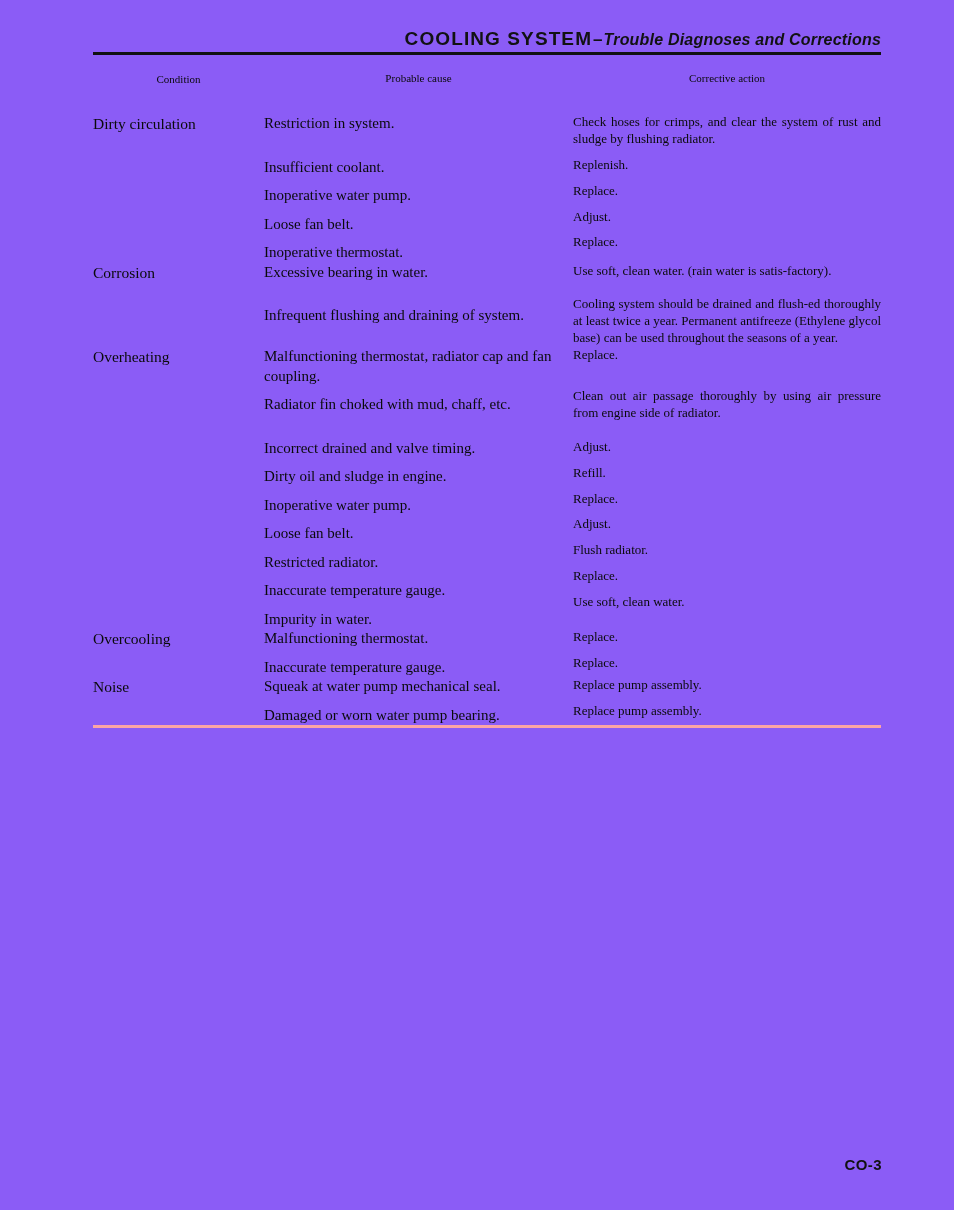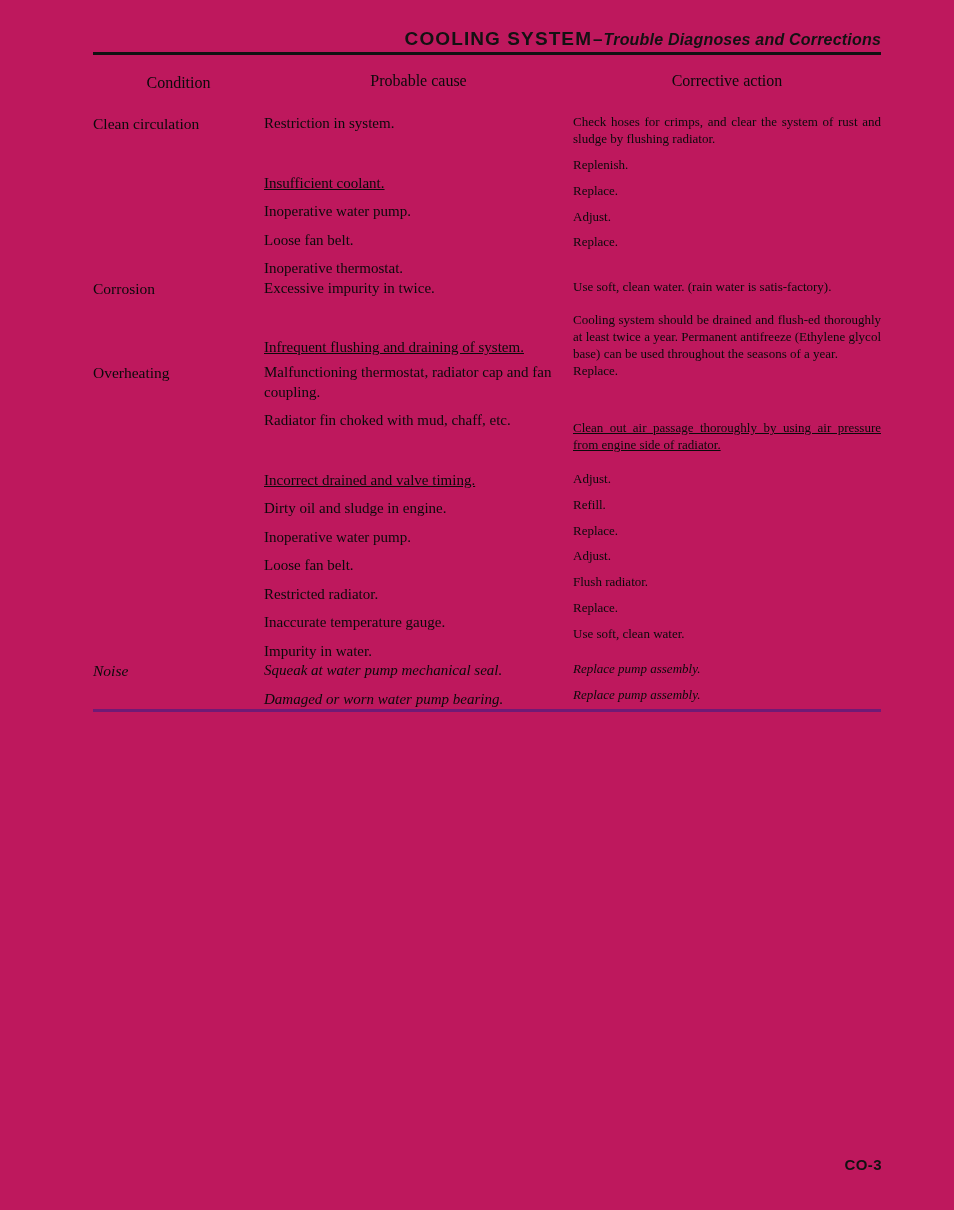--- a/index.html
+++ b/index.html
@@ -16,21 +16,21 @@
     color: #0a0a0a;
     overflow: hidden;
   }
 
   .page {
     position: absolute;
     left: 0;
     top: 0;
     width: 954px;
     height: 1210px;
-    background: #be185d;
+    background: #8b5cf6;
   }
 
   
   .running-head {
     position: absolute;
     left: 93px;
     top: 28px;
     width: 788px;
     text-align: right;
     white-space: nowrap;
@@ -94,34 +94,33 @@
     border-left: 1.6px solid #1a1a1a;
   }
 
   
   .head-row th {
     border-top: 3px solid #111111;
     border-bottom: 1.4px solid #1a1a1a;
     height: 42px;
     text-align: center;
     font-weight: normal;
-    font-size: 16px;
+    font-size: 11px;
     padding-top: 11px;
     box-sizing: border-box;
   }
 
   
   .body-row > td {
     border-bottom: 1.4px solid #1a1a1a;
     padding-top: 10px;
     padding-bottom: 12px;
   }
   .body-row.last > td {
-    border-bottom: 3px solid #701a75;
-    font-style: italic;
+    border-bottom: 3px solid #fca5a5;
   }
 
   .cell-cond {
     padding-left: 16px;
     font-size: 15.5px;
     line-height: 1.35;
   }
   .cell-cause {
     padding-left: 17px;
     padding-right: 10px;
@@ -132,21 +131,21 @@
     padding-right: 9px;
     font-size: 13px;
   }
 
   .line {
     line-height: 1.30;
     margin: 0 0 0 0;
   }
   
   .line + .line { margin-top: 9px; }
-  .line.gap-lg { margin-top: 40px; text-decoration: underline; }
+  .line.gap-lg { margin-top: 24px; }
   .line.gap-md { margin-top: 17px; }
   .line.gap-sm { margin-top: 9px; }
   .line.gap-none { margin-top: 0; }
 
   .just {
     text-align: justify;
     text-align-last: left;
     line-height: 1.30;
     hyphens: manual;
   }
@@ -187,21 +186,21 @@
           <th class="cell-cond">Condition</th>
           <th class="cell-cause sep-l">Probable cause</th>
           <th class="cell-action sep-l">Corrective action</th>
         </tr>
       </thead>
 
       <tbody>
 
         <tr class="body-row">
           <td class="cell-cond">
-            <div class="line gap-none">Clean circulation</div>
+            <div class="line gap-none">Dirty circulation</div>
           </td>
           <td class="cell-cause sep-l">
             <div class="line gap-none">Restriction in system.</div>
             <div class="line gap-lg">Insufficient coolant.</div>
             <div class="line gap-sm">Inoperative water pump.</div>
             <div class="line gap-sm">Loose fan belt.</div>
             <div class="line gap-sm">Inoperative thermostat.</div>
           </td>
           <td class="cell-action sep-l">
             <div class="line just gap-none">Check hoses for crimps, and clear the system of rust and sludge by flushing radiator.</div>
@@ -210,21 +209,21 @@
             <div class="line gap-sm">Adjust.</div>
             <div class="line gap-sm">Replace.</div>
           </td>
         </tr>
 
         <tr class="body-row">
           <td class="cell-cond">
             <div class="line gap-none">Corrosion</div>
           </td>
           <td class="cell-cause sep-l">
-            <div class="line gap-none">Excessive impurity in twice.</div>
+            <div class="line gap-none">Excessive bearing in water.</div>
             <div class="line gap-lg">Infrequent flushing and draining of system.</div>
           </td>
           <td class="cell-action sep-l">
             <div class="line just gap-none">Use soft, clean water. (rain water is satis-factory).</div>
             <div class="line just gap-md">Cooling system should be drained and flush-ed thoroughly at least twice a year. Permanent antifreeze (Ethylene glycol base) can be used throughout the seasons of a year.</div>
           </td>
         </tr>
 
         <tr class="body-row">
           <td class="cell-cond">
@@ -247,20 +246,33 @@
             <div class="line gap-md">Adjust.</div>
             <div class="line gap-sm">Refill.</div>
             <div class="line gap-sm">Replace.</div>
             <div class="line gap-sm">Adjust.</div>
             <div class="line gap-sm">Flush radiator.</div>
             <div class="line gap-sm">Replace.</div>
             <div class="line gap-sm">Use soft, clean water.</div>
           </td>
         </tr>
 
+        <tr class="body-row">
+          <td class="cell-cond">
+            <div class="line gap-none">Overcooling</div>
+          </td>
+          <td class="cell-cause sep-l">
+            <div class="line gap-none">Malfunctioning thermostat.</div>
+            <div class="line gap-sm">Inaccurate temperature gauge.</div>
+          </td>
+          <td class="cell-action sep-l">
+            <div class="line gap-none">Replace.</div>
+            <div class="line gap-sm">Replace.</div>
+          </td>
+        </tr>
 
         <tr class="body-row last">
           <td class="cell-cond">
             <div class="line gap-none">Noise</div>
           </td>
           <td class="cell-cause sep-l">
             <div class="line gap-none">Squeak at water pump mechanical seal.</div>
             <div class="line gap-sm">Damaged or worn water pump bearing.</div>
           </td>
           <td class="cell-action sep-l">

